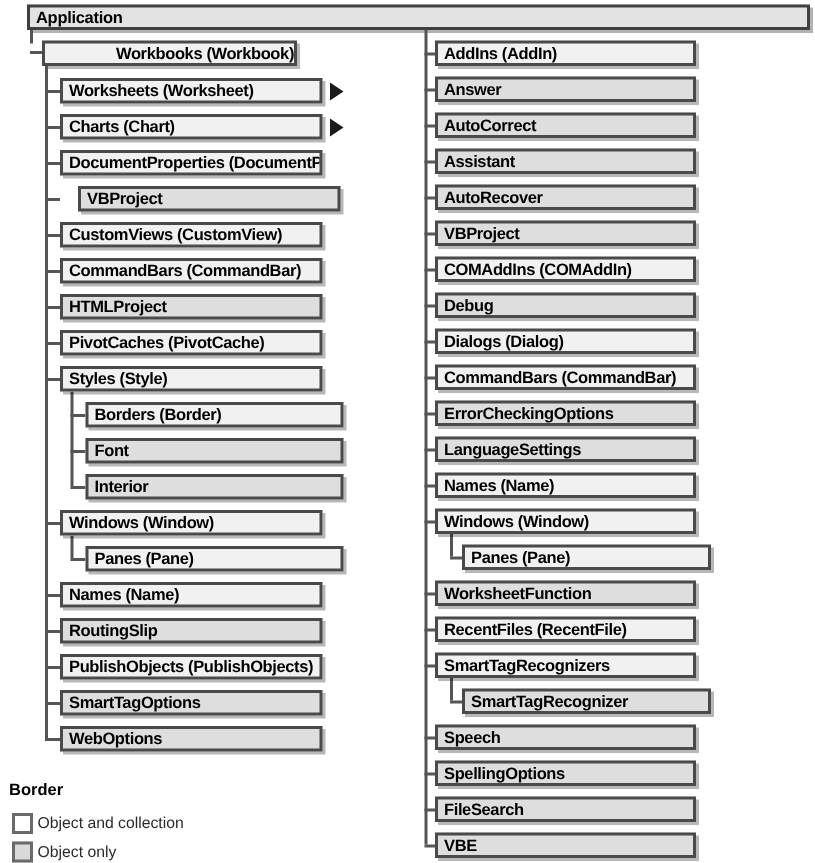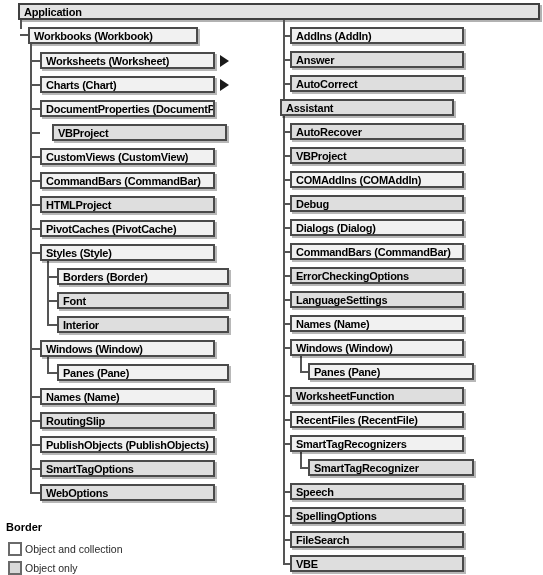--- a/index.html
+++ b/index.html
@@ -124,21 +124,21 @@
 
 <div id="diagram">
 
   <div class="root-box">
     <span class="lbl">Application</span>
   </div>
 
   <div id="nodes-layer">
       <div class="trunk" style="left: 20px; top: 20px; height: 9px;"></div>
       <div class="stub" style="left: 20px; top: 34px; width: 8px;"></div>
-      <div class="node fill-coll" style="left: 28px; top: 27px; width: 170px;">
+      <div class="node fill-coll" style="left: 28px; top: 27px; width: 170px; justify-content: flex-end;">
         <span class="lbl">Workbooks (Workbook)</span>
       </div>
       <div class="trunk" style="left: 30px; top: 44px; height: 448px;"></div>
       <div class="trunk" style="left: 47px; top: 261px; height: 63px;"></div>
       <div class="trunk" style="left: 47px; top: 357px; height: 15px;"></div>
       <div class="stub" style="left: 30px; top: 60px; width: 10px;"></div>
       <div class="node fill-coll" style="left: 40px; top: 52px; width: 175px;">
         <span class="lbl">Worksheets (Worksheet)</span>
       </div>
       <div class="arrow" style="left: 220px; top: 55px;"></div>
@@ -225,21 +225,21 @@
       </div>
       <div class="stub" style="left: 283px; top: 59px; width: 7px;"></div>
       <div class="node fill-obj" style="left: 290px; top: 51px; width: 174px;">
         <span class="lbl">Answer</span>
       </div>
       <div class="stub" style="left: 283px; top: 83px; width: 7px;"></div>
       <div class="node fill-obj" style="left: 290px; top: 75px; width: 174px;">
         <span class="lbl">AutoCorrect</span>
       </div>
       <div class="stub" style="left: 283px; top: 107px; width: 7px;"></div>
-      <div class="node fill-obj" style="left: 280px; top: 99px; width: 174px;">
+      <div class="node fill-obj" style="left: 290px; top: 99px; width: 174px;">
         <span class="lbl">Assistant</span>
       </div>
       <div class="stub" style="left: 283px; top: 131px; width: 7px;"></div>
       <div class="node fill-obj" style="left: 290px; top: 123px; width: 174px;">
         <span class="lbl">AutoRecover</span>
       </div>
       <div class="stub" style="left: 283px; top: 155px; width: 7px;"></div>
       <div class="node fill-obj" style="left: 290px; top: 147px; width: 174px;">
         <span class="lbl">VBProject</span>
       </div>

